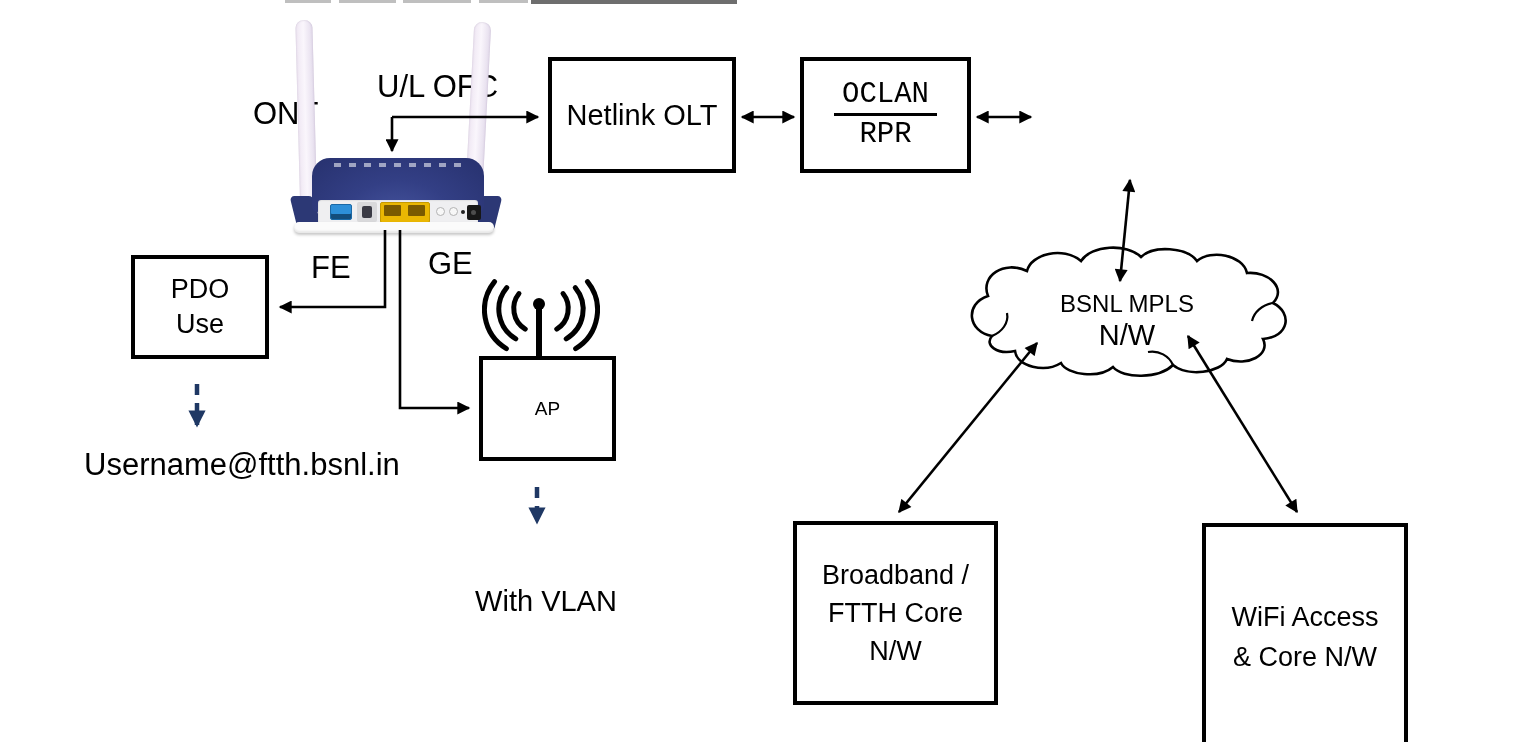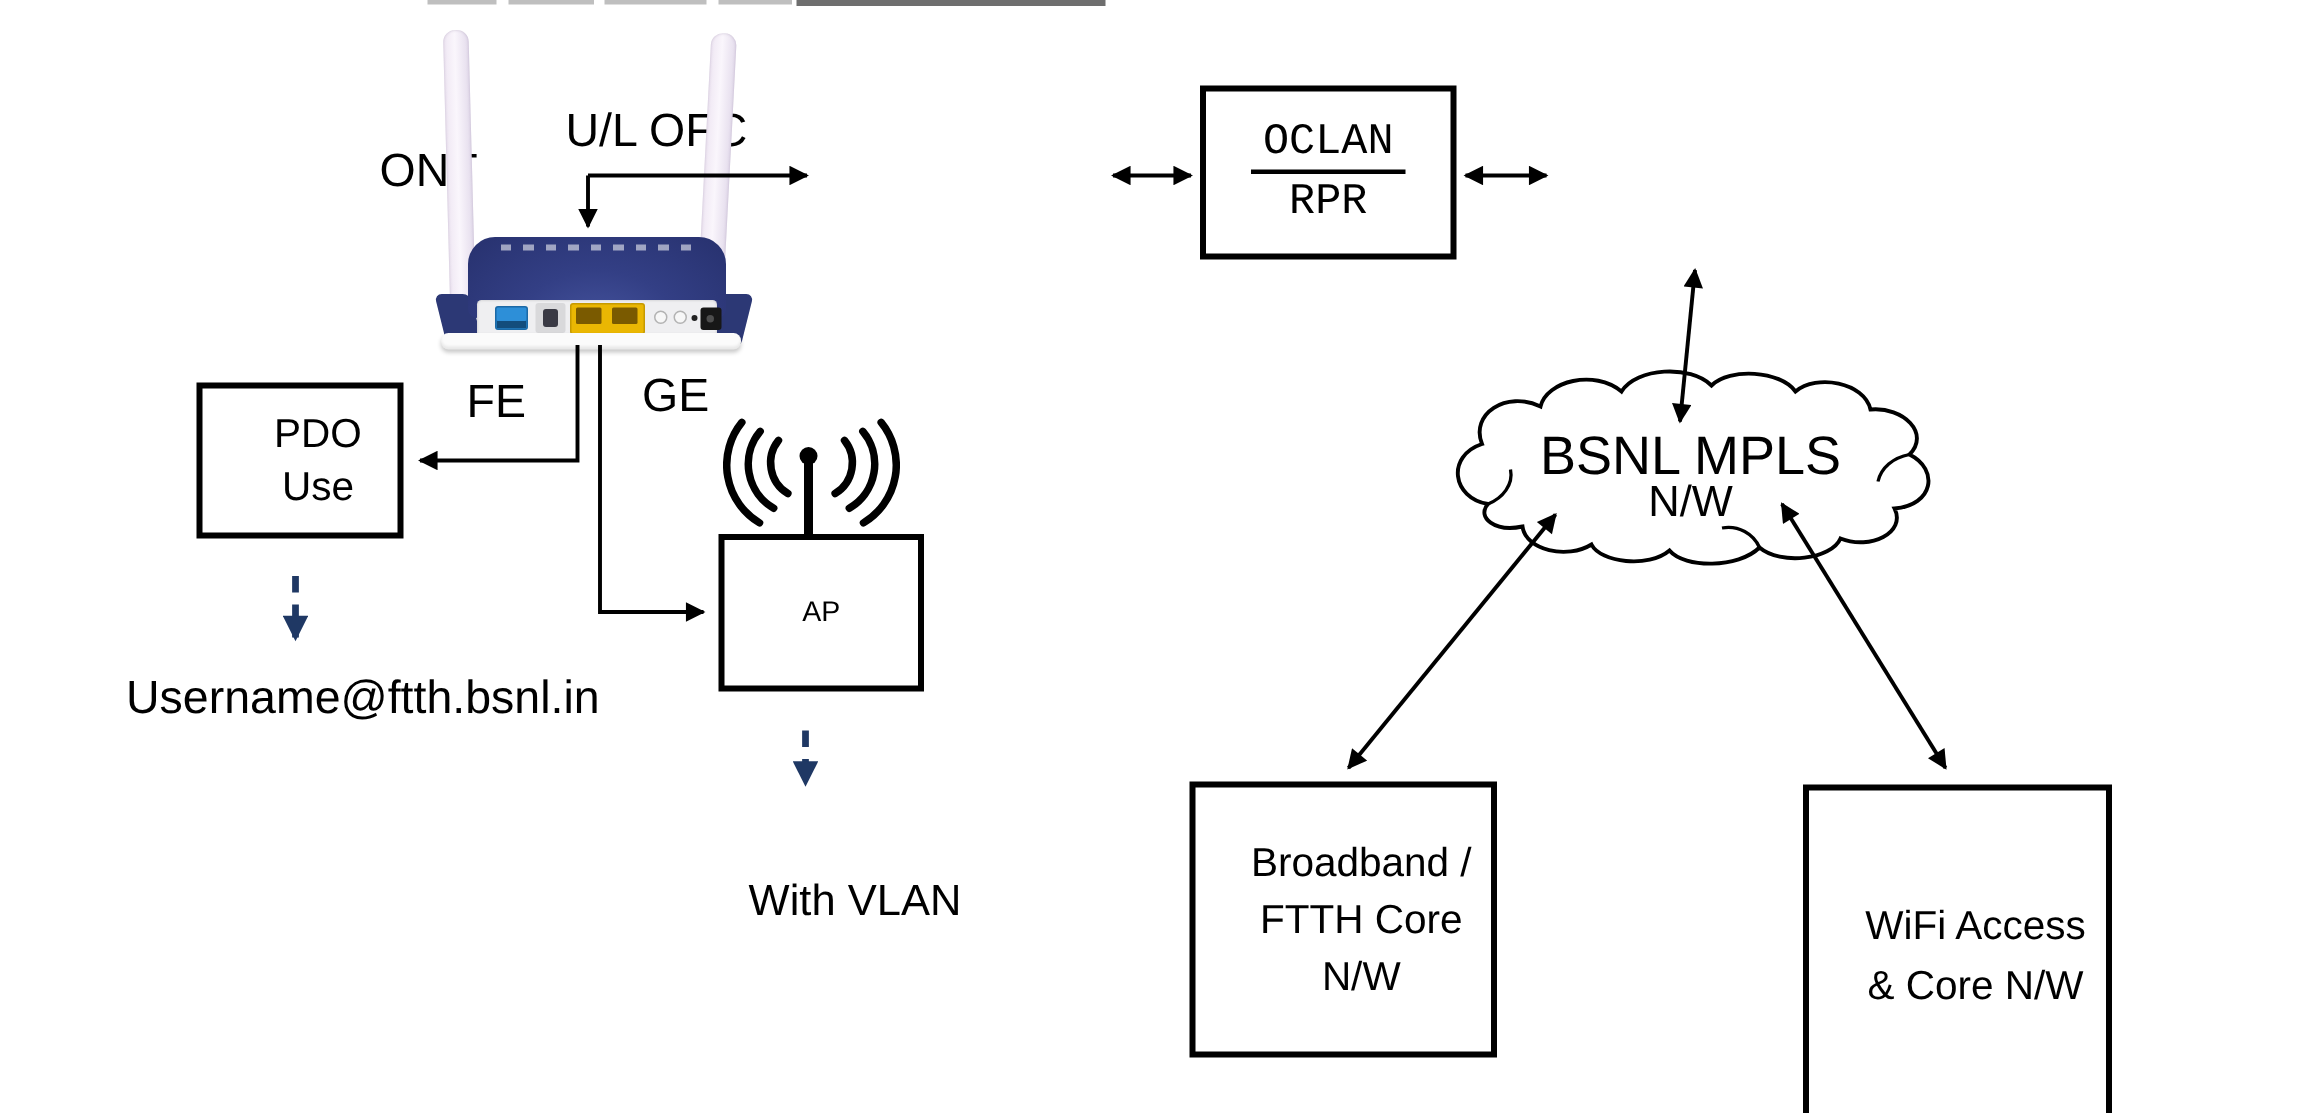--- a/index.html
+++ b/index.html
@@ -10,21 +10,21 @@
   
   .frag{position:absolute;top:0;background:#bfbfbf;height:3px;}
   .frag.dark{background:#6e6e6e;height:4px;}
 
   
   .dbox{
     position:absolute;border:4px solid #000;background:#fff;
     display:flex;align-items:center;justify-content:center;
     text-align:center;box-sizing:border-box;
   }
-  .pre{white-space:pre-line;margin-left:24px;}
+  .pre{white-space:pre-line;}
 
   .box-olt{left:548px;top:57px;width:188px;height:116px;font-size:29px;}
   .box-oclan{left:800px;top:57px;width:171px;height:116px;font-size:29px;font-family:Liberation Mono, monospace;}
   .box-oclan .frac-top{border-bottom:3px solid #000;padding:0 8px 2px 8px;line-height:32px;}
   .box-oclan .frac-bottom{padding-top:3px;line-height:32px;}
   .box-bng{left:1037px;top:60px;width:191px;height:114px;font-size:29px;}
   .box-pdo{left:131px;top:255px;width:138px;height:104px;font-size:27px;line-height:35px;}
   .box-ap{left:479px;top:356px;width:137px;height:105px;font-size:19px;}
   .box-broadband{left:793px;top:521px;width:205px;height:184px;font-size:27px;line-height:38px;}
   .box-wifi{left:1202px;top:523px;width:206px;height:228px;font-size:27px;line-height:40px;}
@@ -32,21 +32,21 @@
   
   .lbl{position:absolute;font-size:31px;}
   .lbl-ont{left:253px;top:96px;}
   .lbl-ulofc{left:377px;top:69px;}
   .lbl-fe{left:311px;top:250px;}
   .lbl-ge{left:428px;top:246px;}
   .lbl-user{left:84px;top:447px;font-size:31px;}
 
   
   .cloud-text{position:absolute;left:1007px;top:288px;width:240px;text-align:center;z-index:6;}
-  .cloud-text .l1{font-size:36px;line-height:32px;}
+  .cloud-text .l1{font-size:24px;line-height:32px;}
   .cloud-text .l2{font-size:29px;line-height:31px;}
 
   
   .vlan{position:absolute;left:400px;top:541px;width:292px;text-align:center;
         font-size:29px;line-height:40px;}
   .vlan .line3{white-space:pre;}
 
   
   svg.overlay{position:absolute;left:0;top:0;z-index:4;}
 
@@ -183,20 +183,23 @@
     <path d="M 392 117 L 392 151" stroke="#000" stroke-width="2.6" fill="none" marker-end="url(#arrB)"></path>
 
     <path d="M 385 230 L 385 307 L 280 307" stroke="#000" stroke-width="2.6" fill="none" marker-end="url(#arrB)"></path>
 
     <path d="M 400 230 L 400 408 L 469 408" stroke="#000" stroke-width="2.6" fill="none" marker-end="url(#arrB)"></path>
 
     <line x1="197" y1="384" x2="197" y2="425" stroke="#1F3864" stroke-width="4.5" stroke-dasharray="11 8" marker-end="url(#arrN)"></line>
     <line x1="537" y1="487" x2="537" y2="522" stroke="#1F3864" stroke-width="4.5" stroke-dasharray="11 8" marker-end="url(#arrN)"></line>
   </svg>
 
+  <div class="dbox box-olt">
+    <span>Netlink OLT</span>
+  </div>
 
   <div class="dbox box-oclan">
     <div>
       <div class="frac-top">OCLAN</div>
       <div class="frac-bottom">RPR</div>
     </div>
   </div>
 
 
   <div class="dbox box-pdo">

